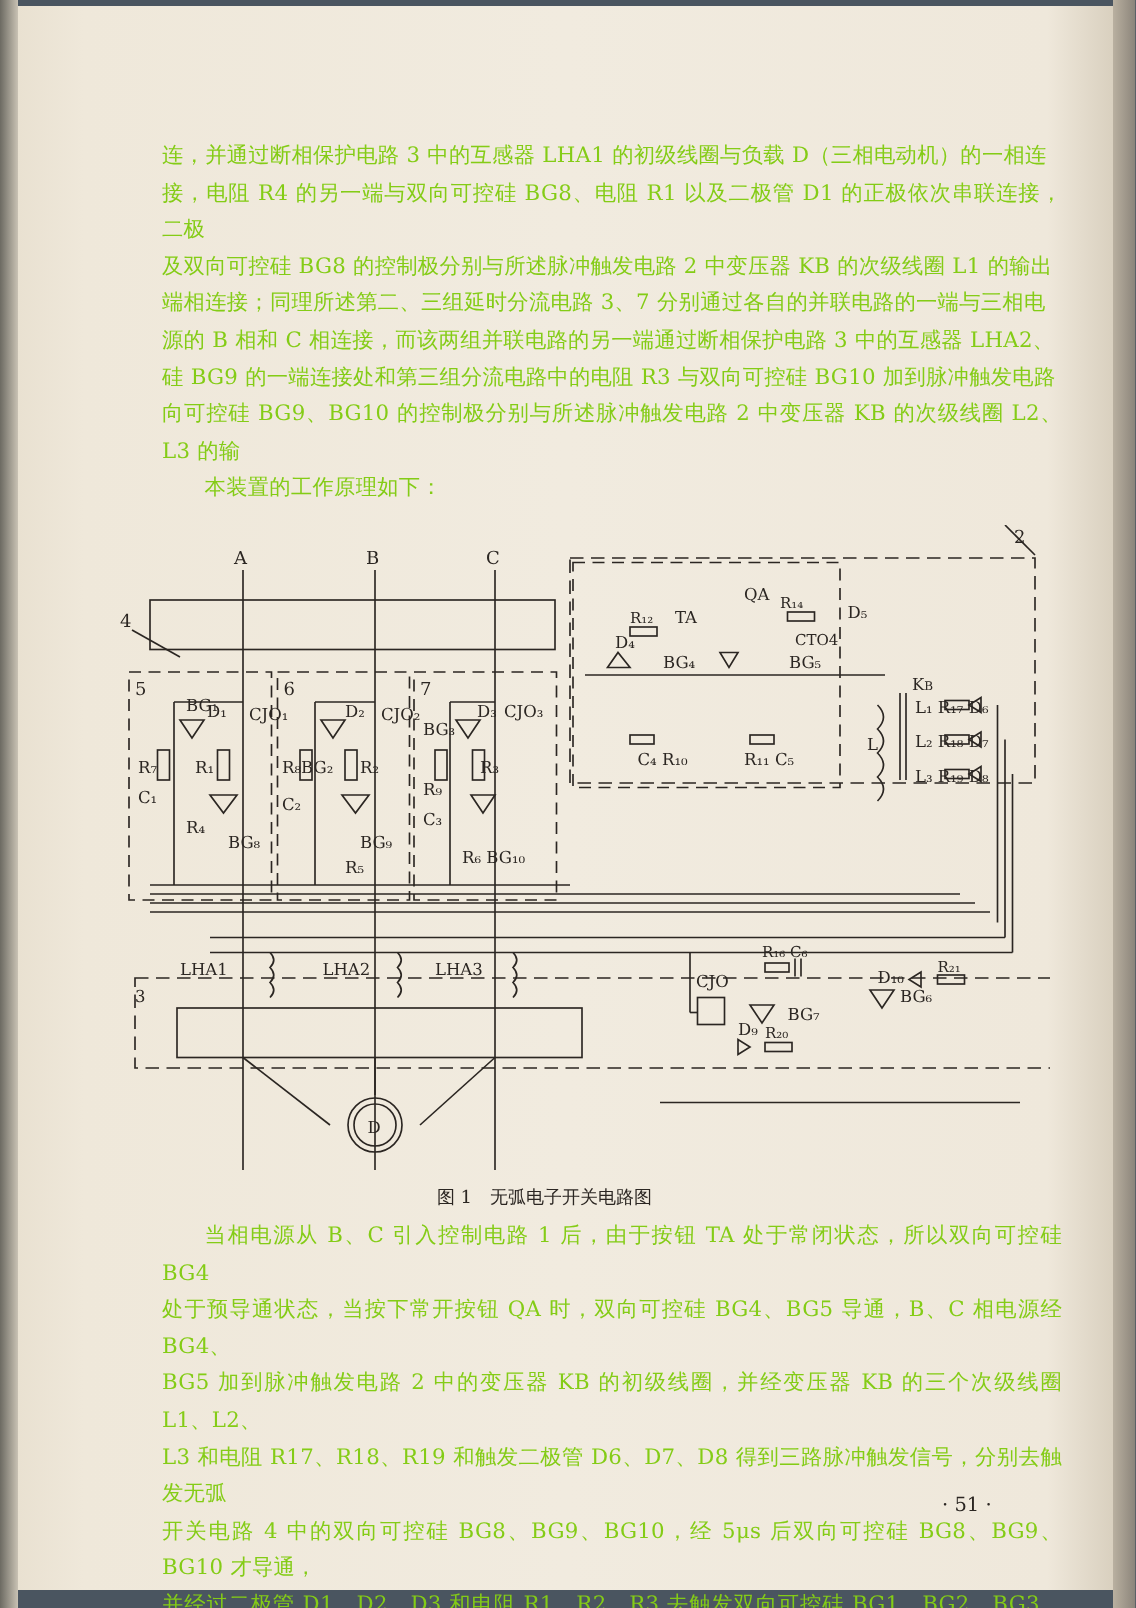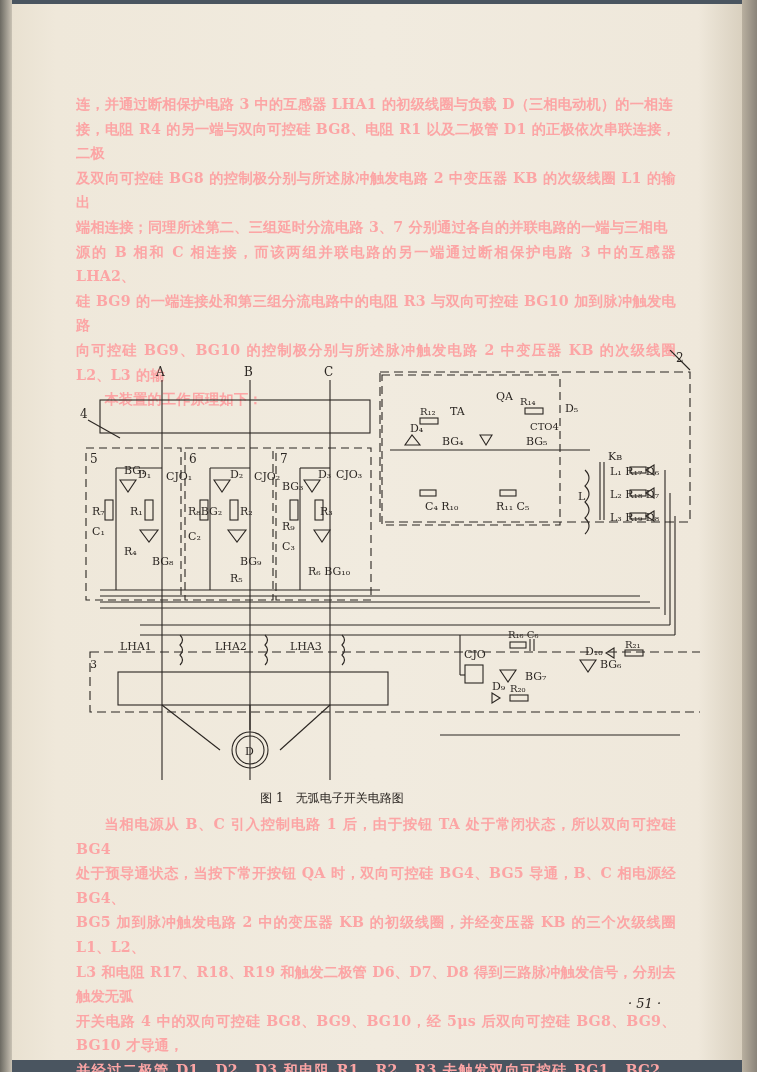--- a/index.html
+++ b/index.html
@@ -8,32 +8,32 @@
     background:#4a5560;
     font-family:"DejaVu Serif","Liberation Serif",serif;
   }
   .page {
     position:absolute; left:12px; top:4px; width:730px; height:1056px;
     background:linear-gradient(90deg,#e9e1d1 0%,#efe8da 6%,#f1ebdf 50%,#efe8db 94%,#d9d0bf 100%);
   }
   .edge-left { position:absolute; left:0; top:0; width:12px; height:1072px; background:linear-gradient(90deg,#6c6a62,#c9c2b4); }
   .edge-right { position:absolute; right:0; top:0; width:15px; height:1072px; background:linear-gradient(90deg,#b9b0a0,#8b847a); }
   .text {
-    position:absolute; left:76px; width:600px;
-    font-size:14.2px; line-height:24.6px; color:#fca5a5;
-    text-align:justify; letter-spacing:0.2px;font-weight:bold;
+    position:absolute; left:108px; width:600px;
+    font-size:14.2px; line-height:24.6px; color:#84cc16;
+    text-align:justify; letter-spacing:0.2px;
   }
   .para p { margin:0; }
   .indent { text-indent:2em; }
   .caption {
     position:absolute; left:0; width:664px; top:790px; text-align:center;
-    font-size:12px; color:#2b2622;
+    font-size:12px; color:#2b2622;padding-left:31px;
   }
   .pageno {
-    position:absolute; left:628px; top:996px; font-size:13px; color:#2b2622;font-style:italic;
+    position:absolute; left:628px; top:996px; font-size:13px; color:#2b2622;
   }
   svg text { font-family:"DejaVu Serif","Liberation Serif",serif; fill:#2b2622; }
 </style>
 </head>
 <body>
 
 <div class="edge-left"></div>
 <div class="page"></div>
 <div class="edge-right"></div>
 

